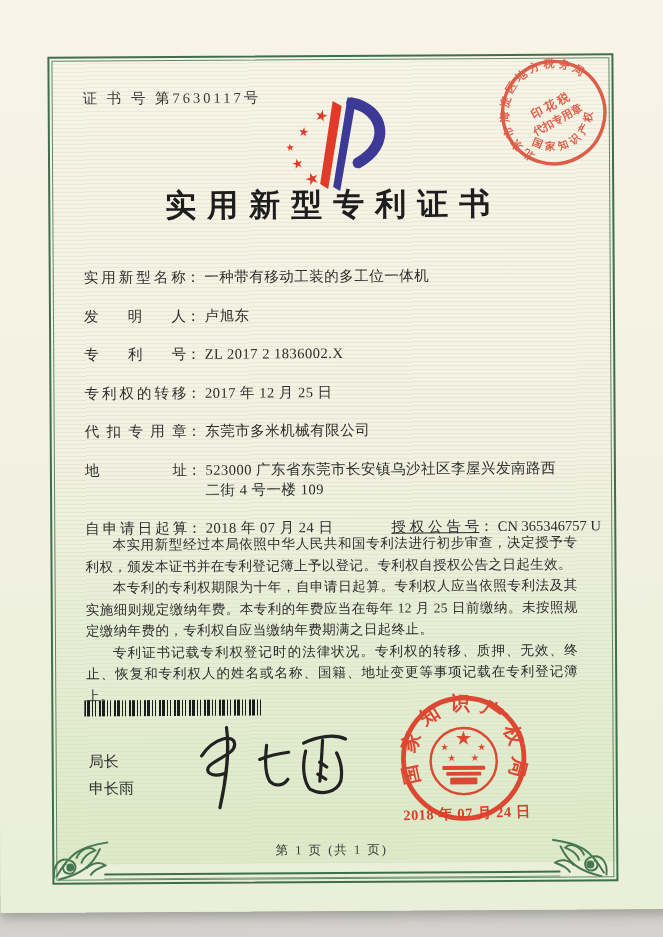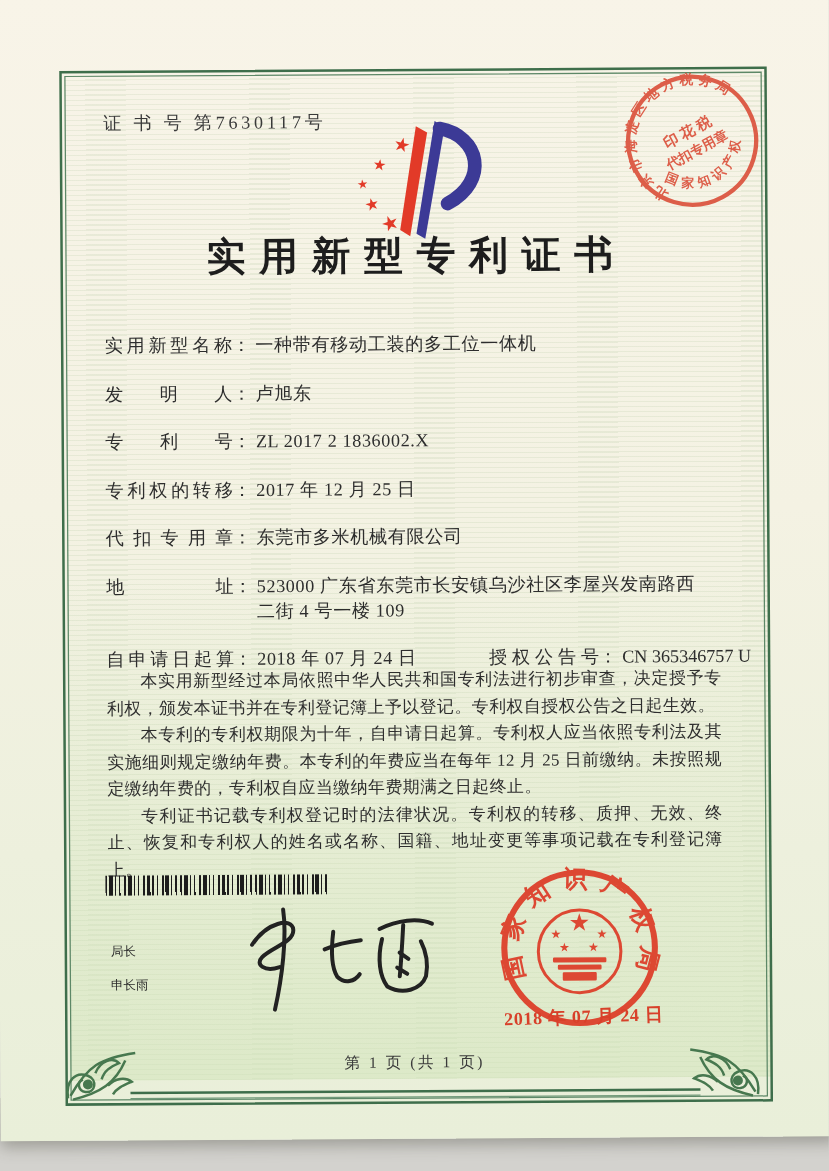--- a/index.html
+++ b/index.html
@@ -30,35 +30,35 @@
   .title{
     position:absolute;left:0;top:191px;width:663px;text-align:center;
     font-size:31px;font-weight:bold;letter-spacing:11px;color:#1d1d1d;text-indent:11px;
   }
   .fields{position:absolute;left:87px;top:273px;width:480px;font-size:14.5px;color:#2d2d2d;}
   .frow{margin-bottom:18.5px;line-height:20px;position:relative;}
   .flabel{display:inline-block;width:102px;text-align:justify;text-align-last:justify;vertical-align:top;}
   .fcolon{display:inline-block;vertical-align:top;margin-right:4px;}
   .fvalue{display:inline-block;width:358px;vertical-align:top;letter-spacing:0.5px;}
   .grant-right{position:absolute;left:306px;top:0;white-space:nowrap;}
-  .grant-right .flabel{width:88px;}
+  .grant-right .flabel{width:88px;text-decoration:underline;}
   .paragraphs{
     position:absolute;left:87px;top:540px;width:492px;
     font-size:13.5px;line-height:21.5px;text-align:justify;color:#2e2e2e;letter-spacing:0.4px;
   }
   .paragraphs p{margin:0;text-indent:2em;}
   .barcode{
     position:absolute;left:85px;top:706px;width:179px;height:16px;
     background:repeating-linear-gradient(90deg,
       #1c1c1c 0 1.5px,transparent 1.5px 3px,
       #1c1c1c 3px 6px,transparent 6px 7.5px,
       #1c1c1c 7.5px 8.5px,transparent 8.5px 11px,
       #1c1c1c 11px 12px,transparent 12px 15px);
   }
-  .signer{position:absolute;left:89px;top:754px;font-size:10px;color:#2b2b2b;line-height:27px;}
+  .signer{position:absolute;left:89px;top:754px;font-size:15px;color:#2b2b2b;line-height:27px;}
   .signature{position:absolute;left:172px;top:728px;}
   .seal{position:absolute;left:396px;top:698px;opacity:0.92;}
   .seal-date{
     position:absolute;left:402px;top:812px;width:130px;text-align:center;
     font-size:14.5px;font-weight:bold;color:#d8402a;letter-spacing:0.5px;transform:rotate(-1.5deg);
   }
   .tax-stamp{position:absolute;left:499px;top:62px;opacity:0.85;}
   .footer{position:absolute;left:0;top:849px;width:663px;text-align:center;font-size:12.5px;color:#3a3a3a;letter-spacing:2px;}
   .flourish{position:absolute;}
   .flourish.left{left:48px;top:828px;}

